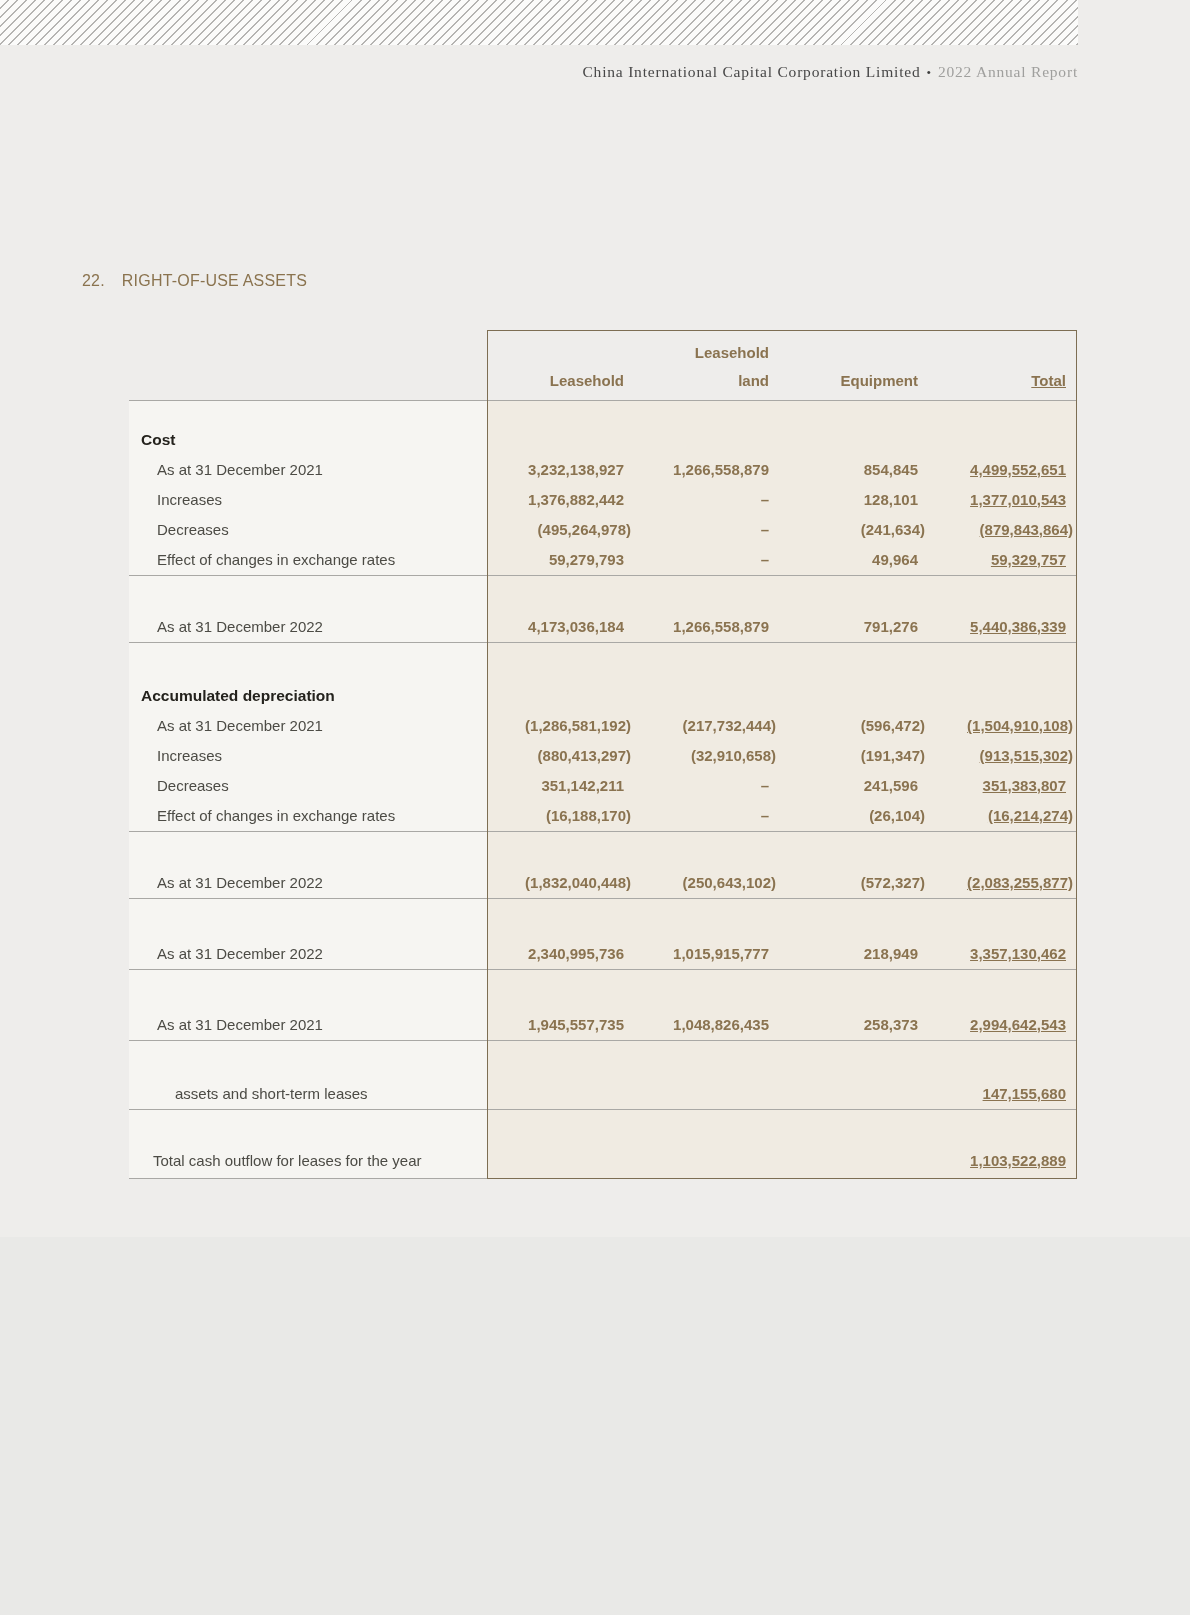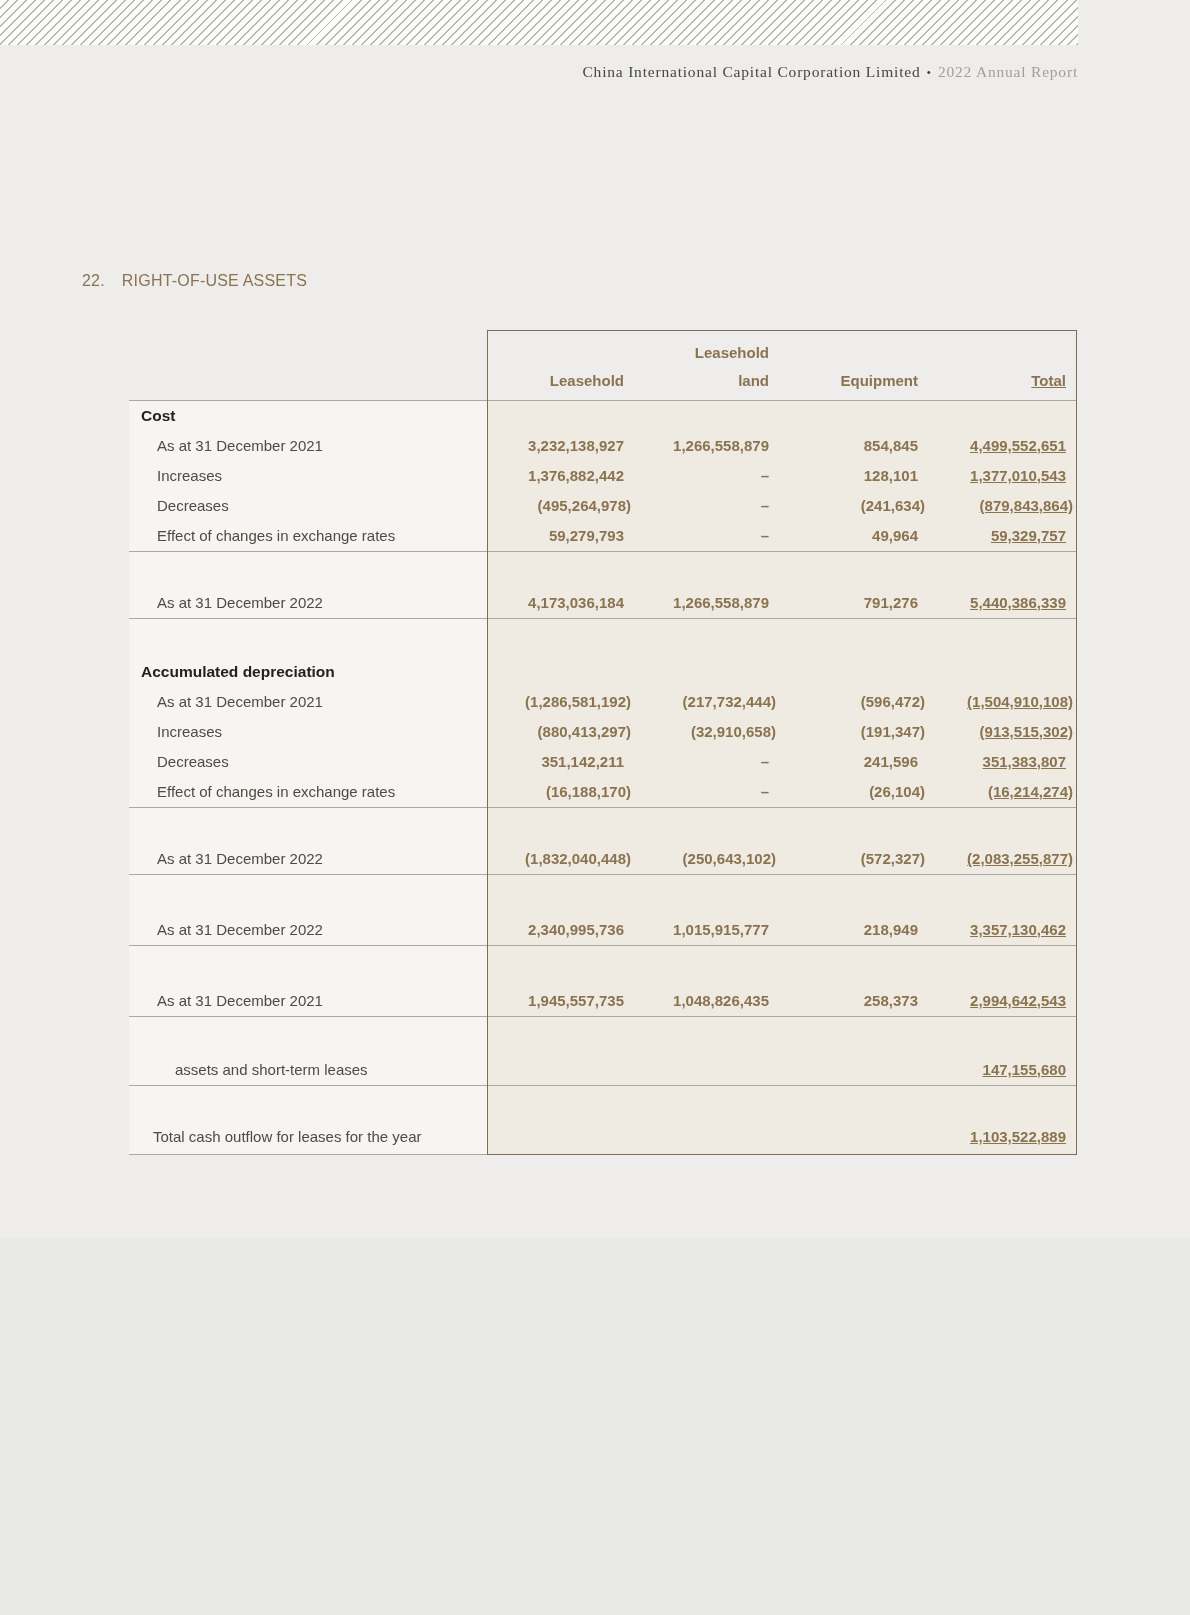--- a/index.html
+++ b/index.html
@@ -90,21 +90,21 @@
   .hcell {
     font-weight: bold;
     color: #8a7350;
     font-size: 15px;
     text-align: right;
     line-height: 28px;
     white-space: nowrap;
   }
 
   .block { border-top: 1px solid #a9a8a5; }
-  .pt8  { padding-top: 0; }
+  .pt8  { padding-top: 24px; }
   .pt36 { padding-top: 36px; }
   .pt38 { padding-top: 38px; }
   .pt40 { padding-top: 40px; }
   .pb2  { padding-bottom: 2px; }
 
   .row { height: 30px; }
   .cell { line-height: 30px; white-space: nowrap; overflow: visible; }
   .lh {   
     padding-left: 12px;
     font-weight: bold;

